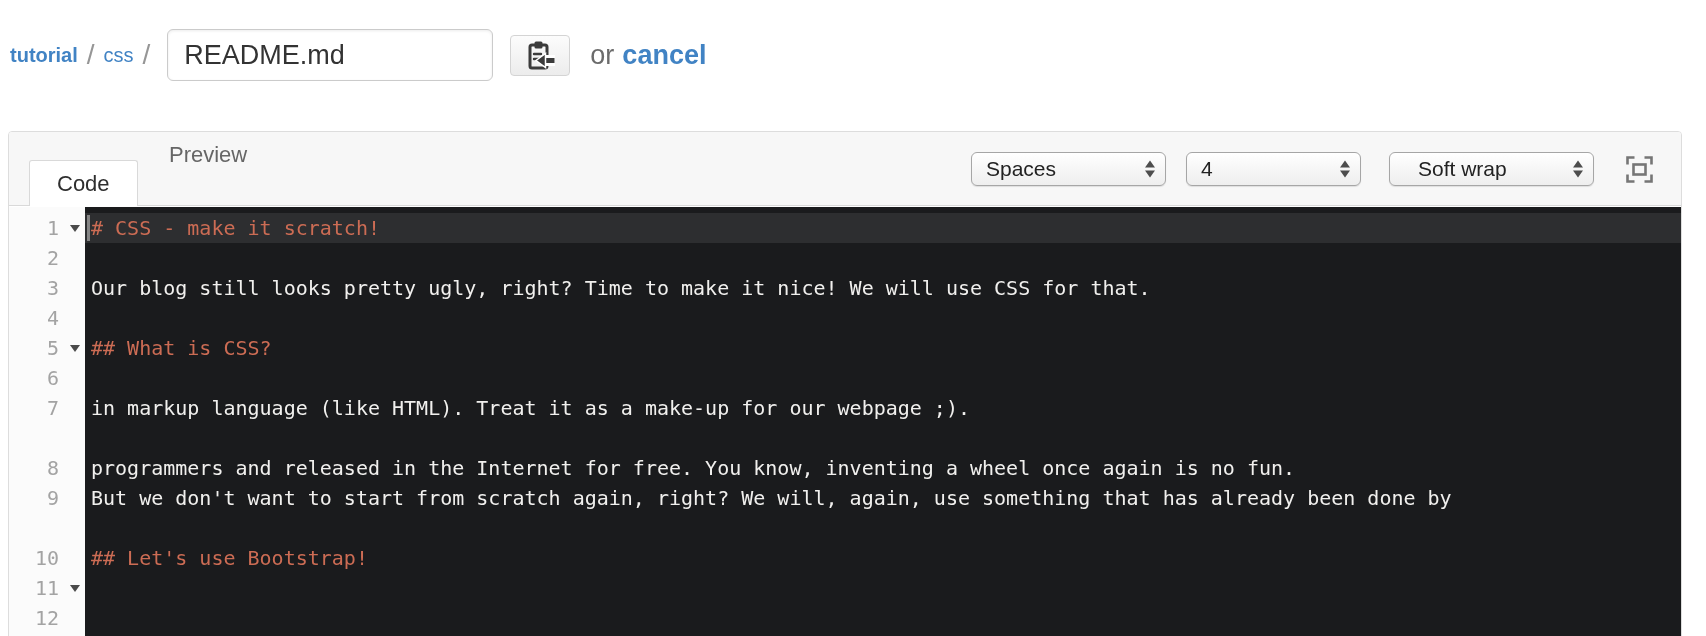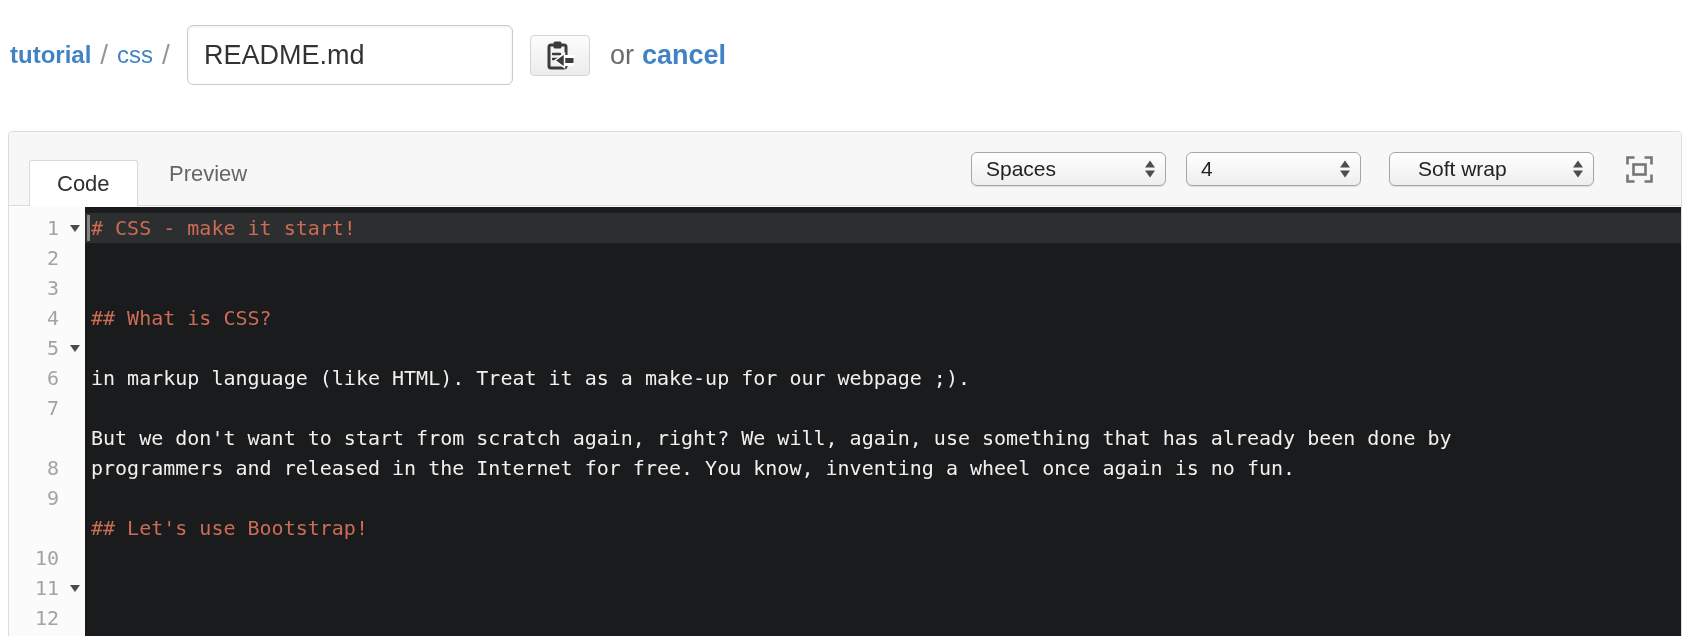--- a/index.html
+++ b/index.html
@@ -8,26 +8,26 @@
     background: #ffffff;
     font-family: "Liberation Sans", sans-serif;
     position: relative;
   }
 
   
   .crumb-row {
     position: absolute; left: 10px; top: 27px; height: 56px;
     display: flex; align-items: center; white-space: pre;
   }
-  .crumb-link { color: var(--accent-blue, #4183c4); font-size: 24px; text-decoration: none; cursor: pointer; }
+  .crumb-link { color: var(--accent-blue, #4183c4); font-size: 20px; text-decoration: none; cursor: pointer; }
   .crumb-link.bold { font-weight: bold; }
   .crumb-sep { color: #969696; font-size: 28px; padding: 0 9px; }
   .filename-input {
     margin-left: 8px;
-    width: 326px; height: 60px;
+    width: 326px; height: 52px;
     border: 1px solid #cbcbcb; border-radius: 6px;
     box-shadow: inset 0 1px 3px rgba(0,0,0,.08);
     font-family: "Liberation Sans", sans-serif;
     font-size: 27px; color: #333; padding: 0 16px;
     outline: none; background: #fff;
   }
   .paste-btn {
     margin-left: 17px;
     width: 60px; height: 41px;
     border: 1px solid #d4d4d4; border-radius: 4px;
@@ -57,21 +57,21 @@
     background: #ffffff;
     border: 1px solid #d9d9d9; border-bottom: none;
     border-radius: 3px 3px 0 0;
     padding: 0 27px;
     display: flex; align-items: center;
     font-size: 22px; color: #2f2f2f;
     z-index: 2; cursor: pointer;
   }
   .tab-plain {
     position: absolute; left: 150px; top: 10px; bottom: 0;
-    display: flex; align-items: center;
+    display: flex; 
     padding: 0 10px;
     font-size: 22px; color: #666;
     cursor: pointer;
   }
   .hdr-toolbar {
     position: absolute; right: 27px; top: 0; height: 74px;
     display: flex; align-items: center;
   }
   .fake-select {
     position: relative; height: 34px;
@@ -215,28 +215,29 @@
         <div class="gutter-row"></div>
         <div class="gutter-row"><span>8</span></div>
         <div class="gutter-row"><span>9</span></div>
         <div class="gutter-row"></div>
         <div class="gutter-row"><span>10</span></div>
         <div class="gutter-row"><span>11</span><span class="fold"></span></div>
         <div class="gutter-row"><span>12</span></div>
         <div class="gutter-row"></div>
       </div>
     <div class="code-area">
-        <div class="code-row heading active"><span class="cursor"></span><span># CSS - make it start!</span></div>
-        <div class="code-row"><span></span></div>
+        <div class="code-row heading active"><span class="cursor"></span><span># CSS - make it scratch!</span></div>
+        <div class="code-row"><span></span></div>
+        <div class="code-row"><span>Our blog still looks pretty ugly, right? Time to make it nice! We will use CSS for that.</span></div>
         <div class="code-row"><span></span></div>
         <div class="code-row heading"><span>## What is CSS?</span></div>
         <div class="code-row"><span></span></div>
         <div class="code-row"><span>in markup language (like HTML). Treat it as a make-up for our webpage ;).</span></div>
         <div class="code-row"><span></span></div>
+        <div class="code-row"><span>programmers and released in the Internet for free. You know, inventing a wheel once again is no fun.</span></div>
         <div class="code-row"><span>But we don't want to start from scratch again, right? We will, again, use something that has already been done by</span></div>
-        <div class="code-row"><span>programmers and released in the Internet for free. You know, inventing a wheel once again is no fun.</span></div>
         <div class="code-row"><span></span></div>
         <div class="code-row heading"><span>## Let's use Bootstrap!</span></div>
         <div class="code-row"><span></span></div>
         <div class="code-row"></div>
       </div>
   </div>
 </div>
 
 </body></html>

